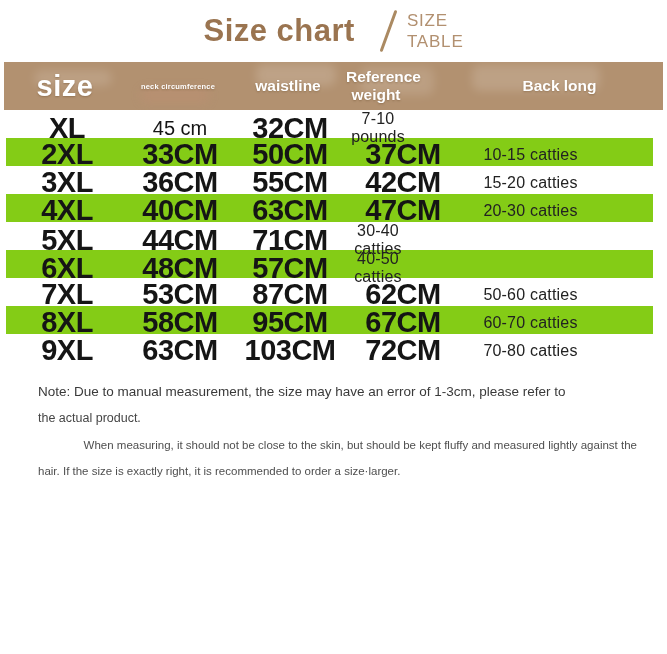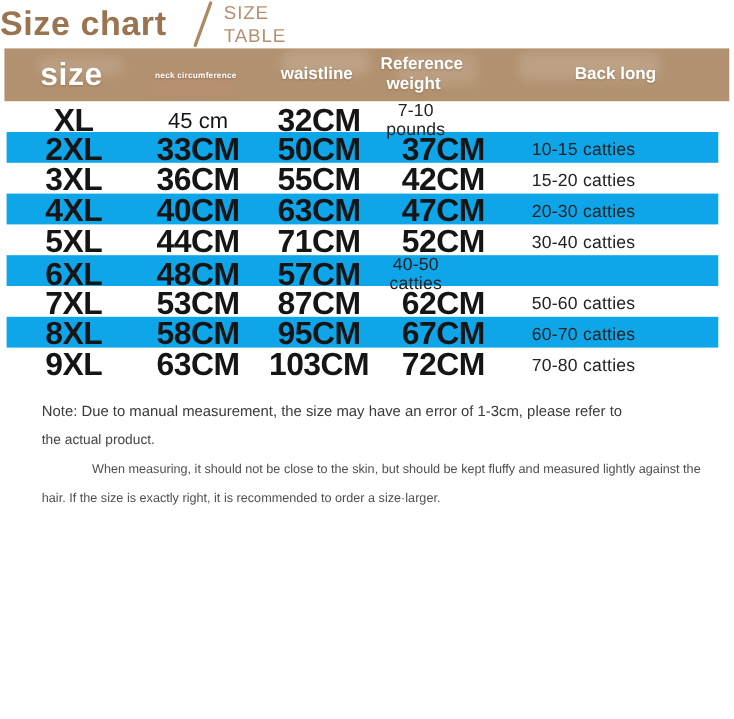--- a/index.html
+++ b/index.html
@@ -6,24 +6,24 @@
   body{
     width:667px;height:654px;
     background:#ffffff;
     font-family:"Liberation Sans", sans-serif;
     overflow:hidden;
     position:relative;
   }
 
   
   .title-row{
-    height:44px;
+    height:62px;
     display:flex;
     align-items:center;
-    justify-content:flex-start;
+    justify-content:center;
   }
   .title-main{
     font-size:31px;
     font-weight:bold;
     color:#9a7450;
     letter-spacing:0.5px;
   }
   .title-slash{
     width:3px;height:44px;
     background:#ab8a62;
@@ -70,21 +70,21 @@
     z-index:1;
   }
   .sm1{left:30px;top:8px;width:78px;height:16px;background:rgba(255,255,255,0.14);}
   .sm2{left:252px;top:2px;width:80px;height:22px;background:rgba(255,255,255,0.16);}
   .sm3{left:356px;top:5px;width:74px;height:28px;background:rgba(255,255,255,0.13);}
   .sm4{left:468px;top:3px;width:128px;height:26px;background:rgba(255,255,255,0.15);}
   .sm5{left:136px;top:26px;width:70px;height:15px;background:rgba(205,140,120,0.22);}
 
   .tbody{margin:0 14px 0 6px;}
   .trow{height:28px;}
-  .trow.alt{background:#0ea5e9;}
+  .trow.alt{background:#84cc16;}
   .cell{
     text-align:center;
     color:#151515;
   }
   .cell.big{
     font-size:29px;
     font-weight:bold;
     letter-spacing:-0.5px;
   }
   .cell.waist-reg{
@@ -165,21 +165,20 @@
     <div class="cell big">40CM</div>
     <div class="cell big">63CM</div>
     <div class="cell big">47CM</div>
     <div class="cell weight">20-30 catties</div>
   </div>
 
   <div class="trow grid5">
     <div class="cell big">5XL</div>
     <div class="cell big">44CM</div>
     <div class="cell big">71CM</div>
-    <div class="cell big">52CM</div>
     <div class="cell weight">30-40 catties</div>
   </div>
 
   <div class="trow grid5 alt">
     <div class="cell big">6XL</div>
     <div class="cell big">48CM</div>
     <div class="cell big">57CM</div>
     <div class="cell weight">40-50 catties</div>
   </div>
 

